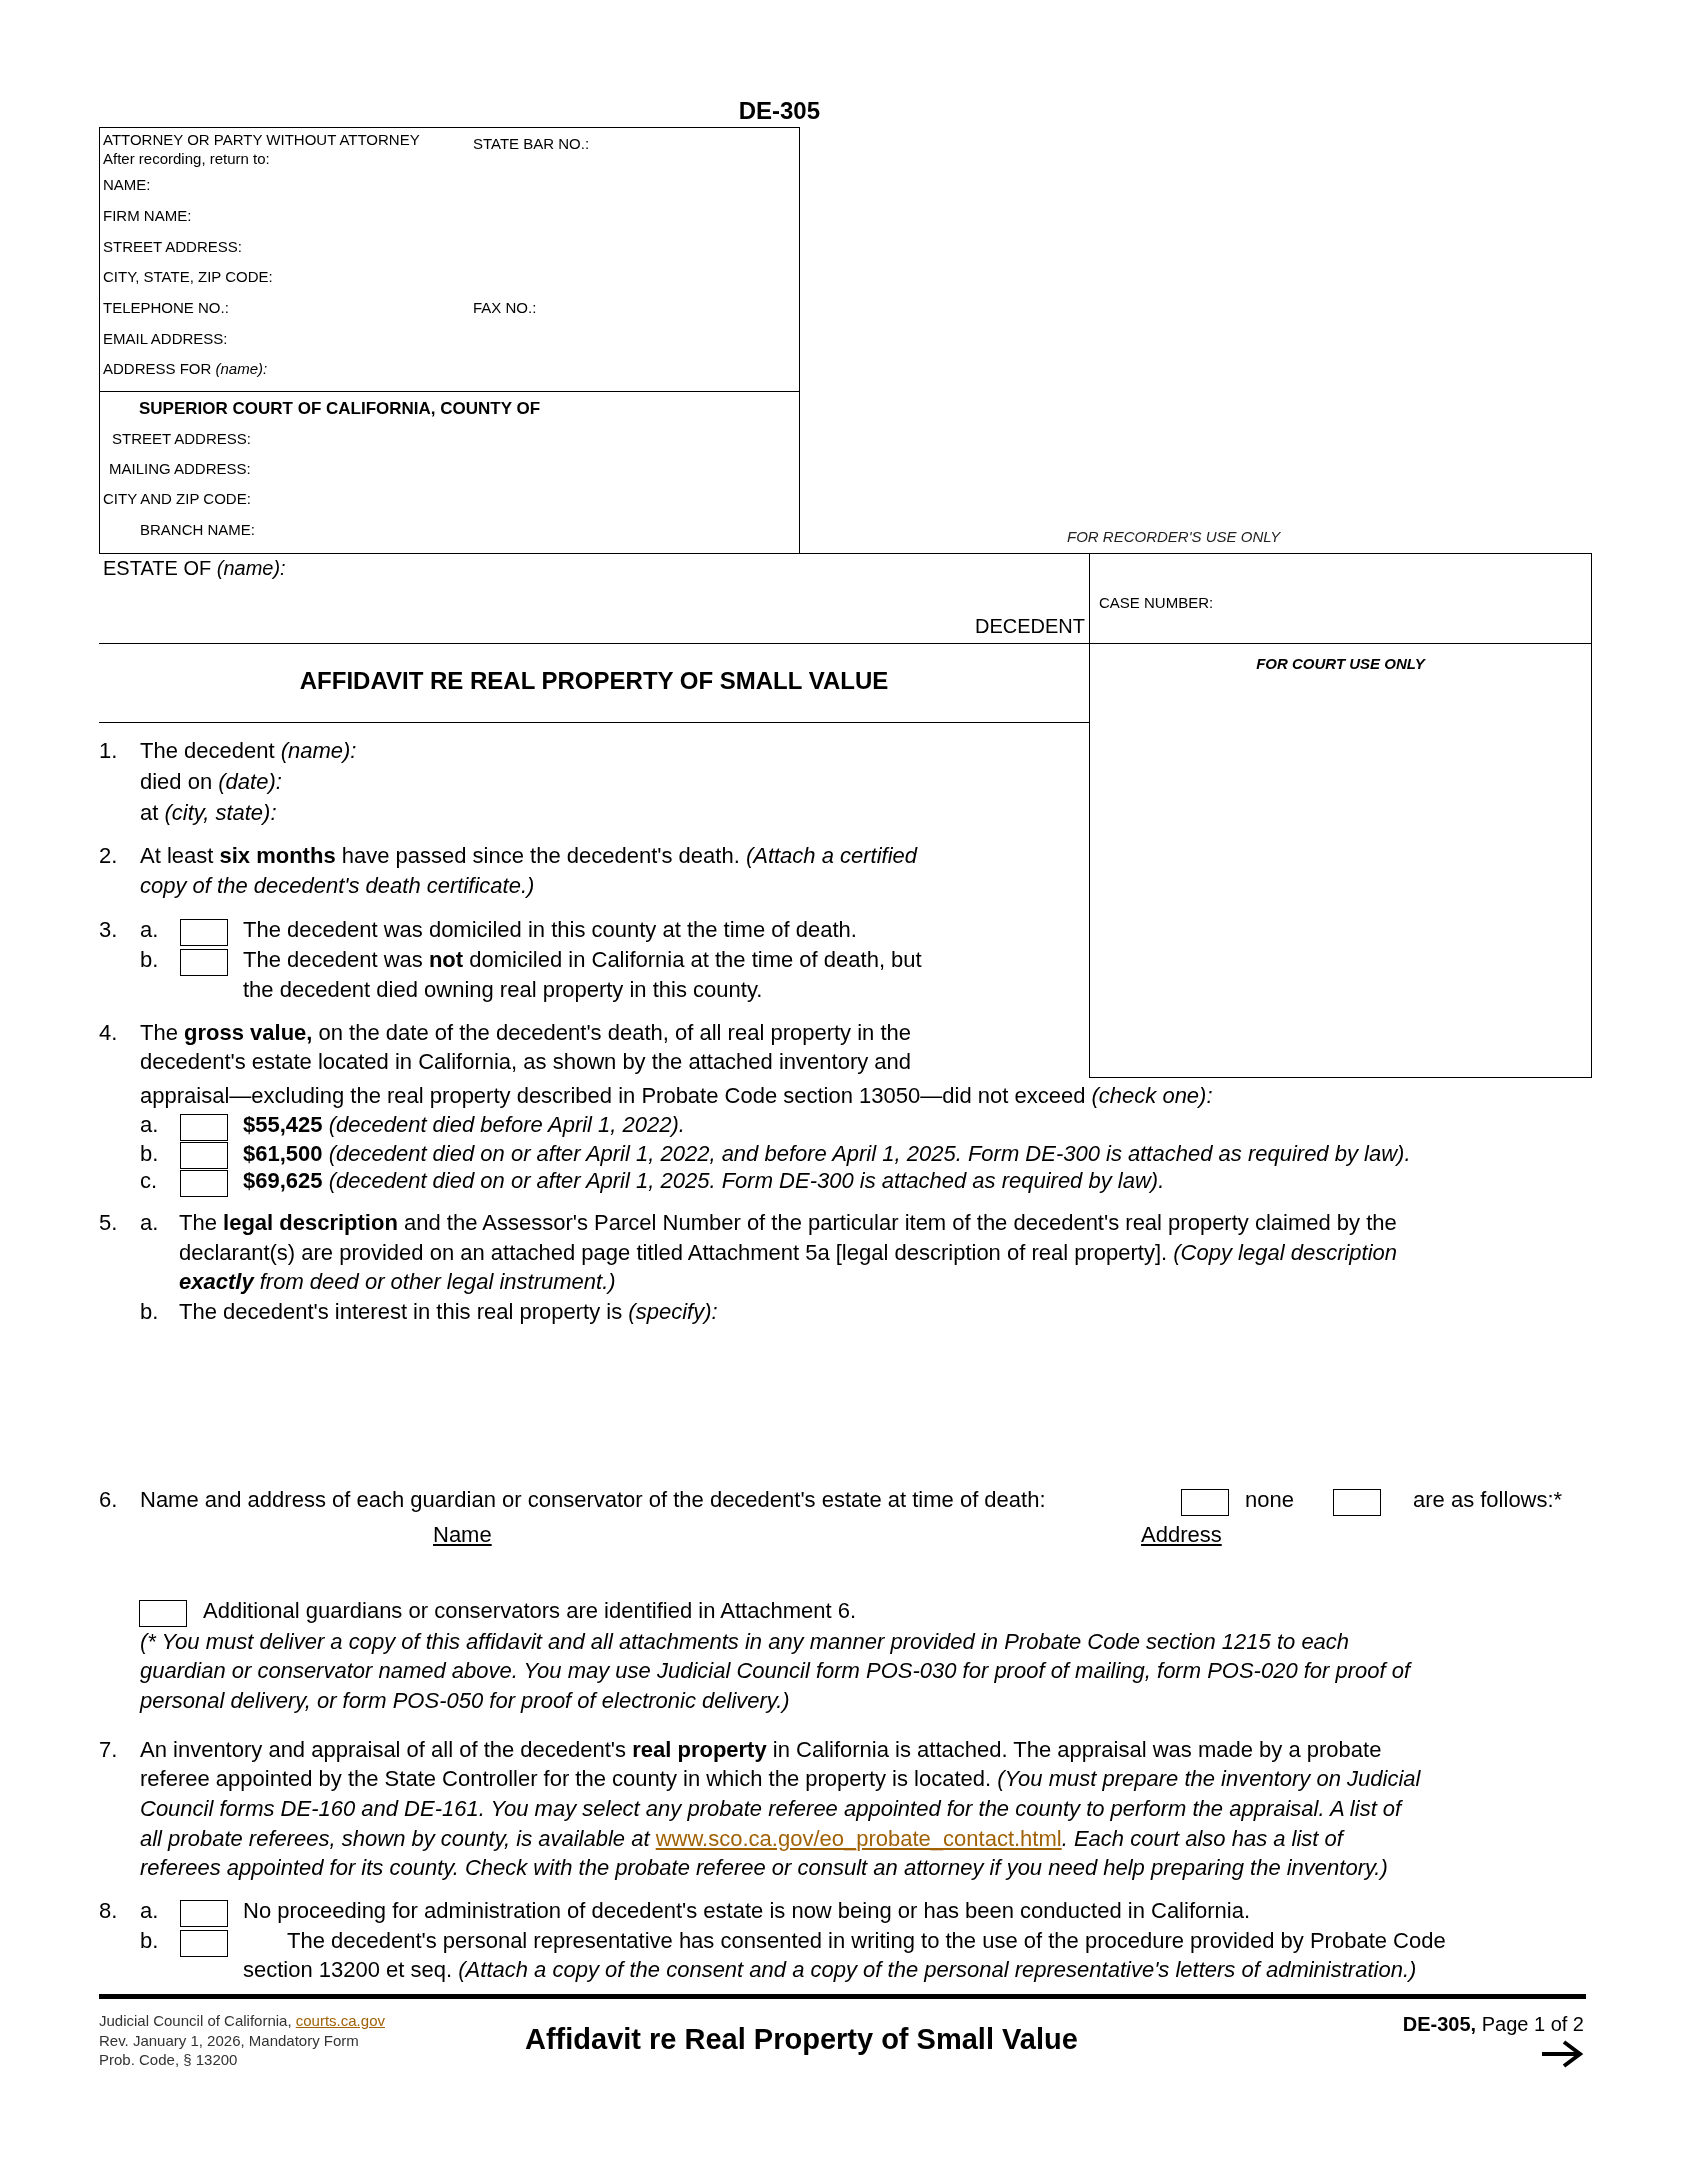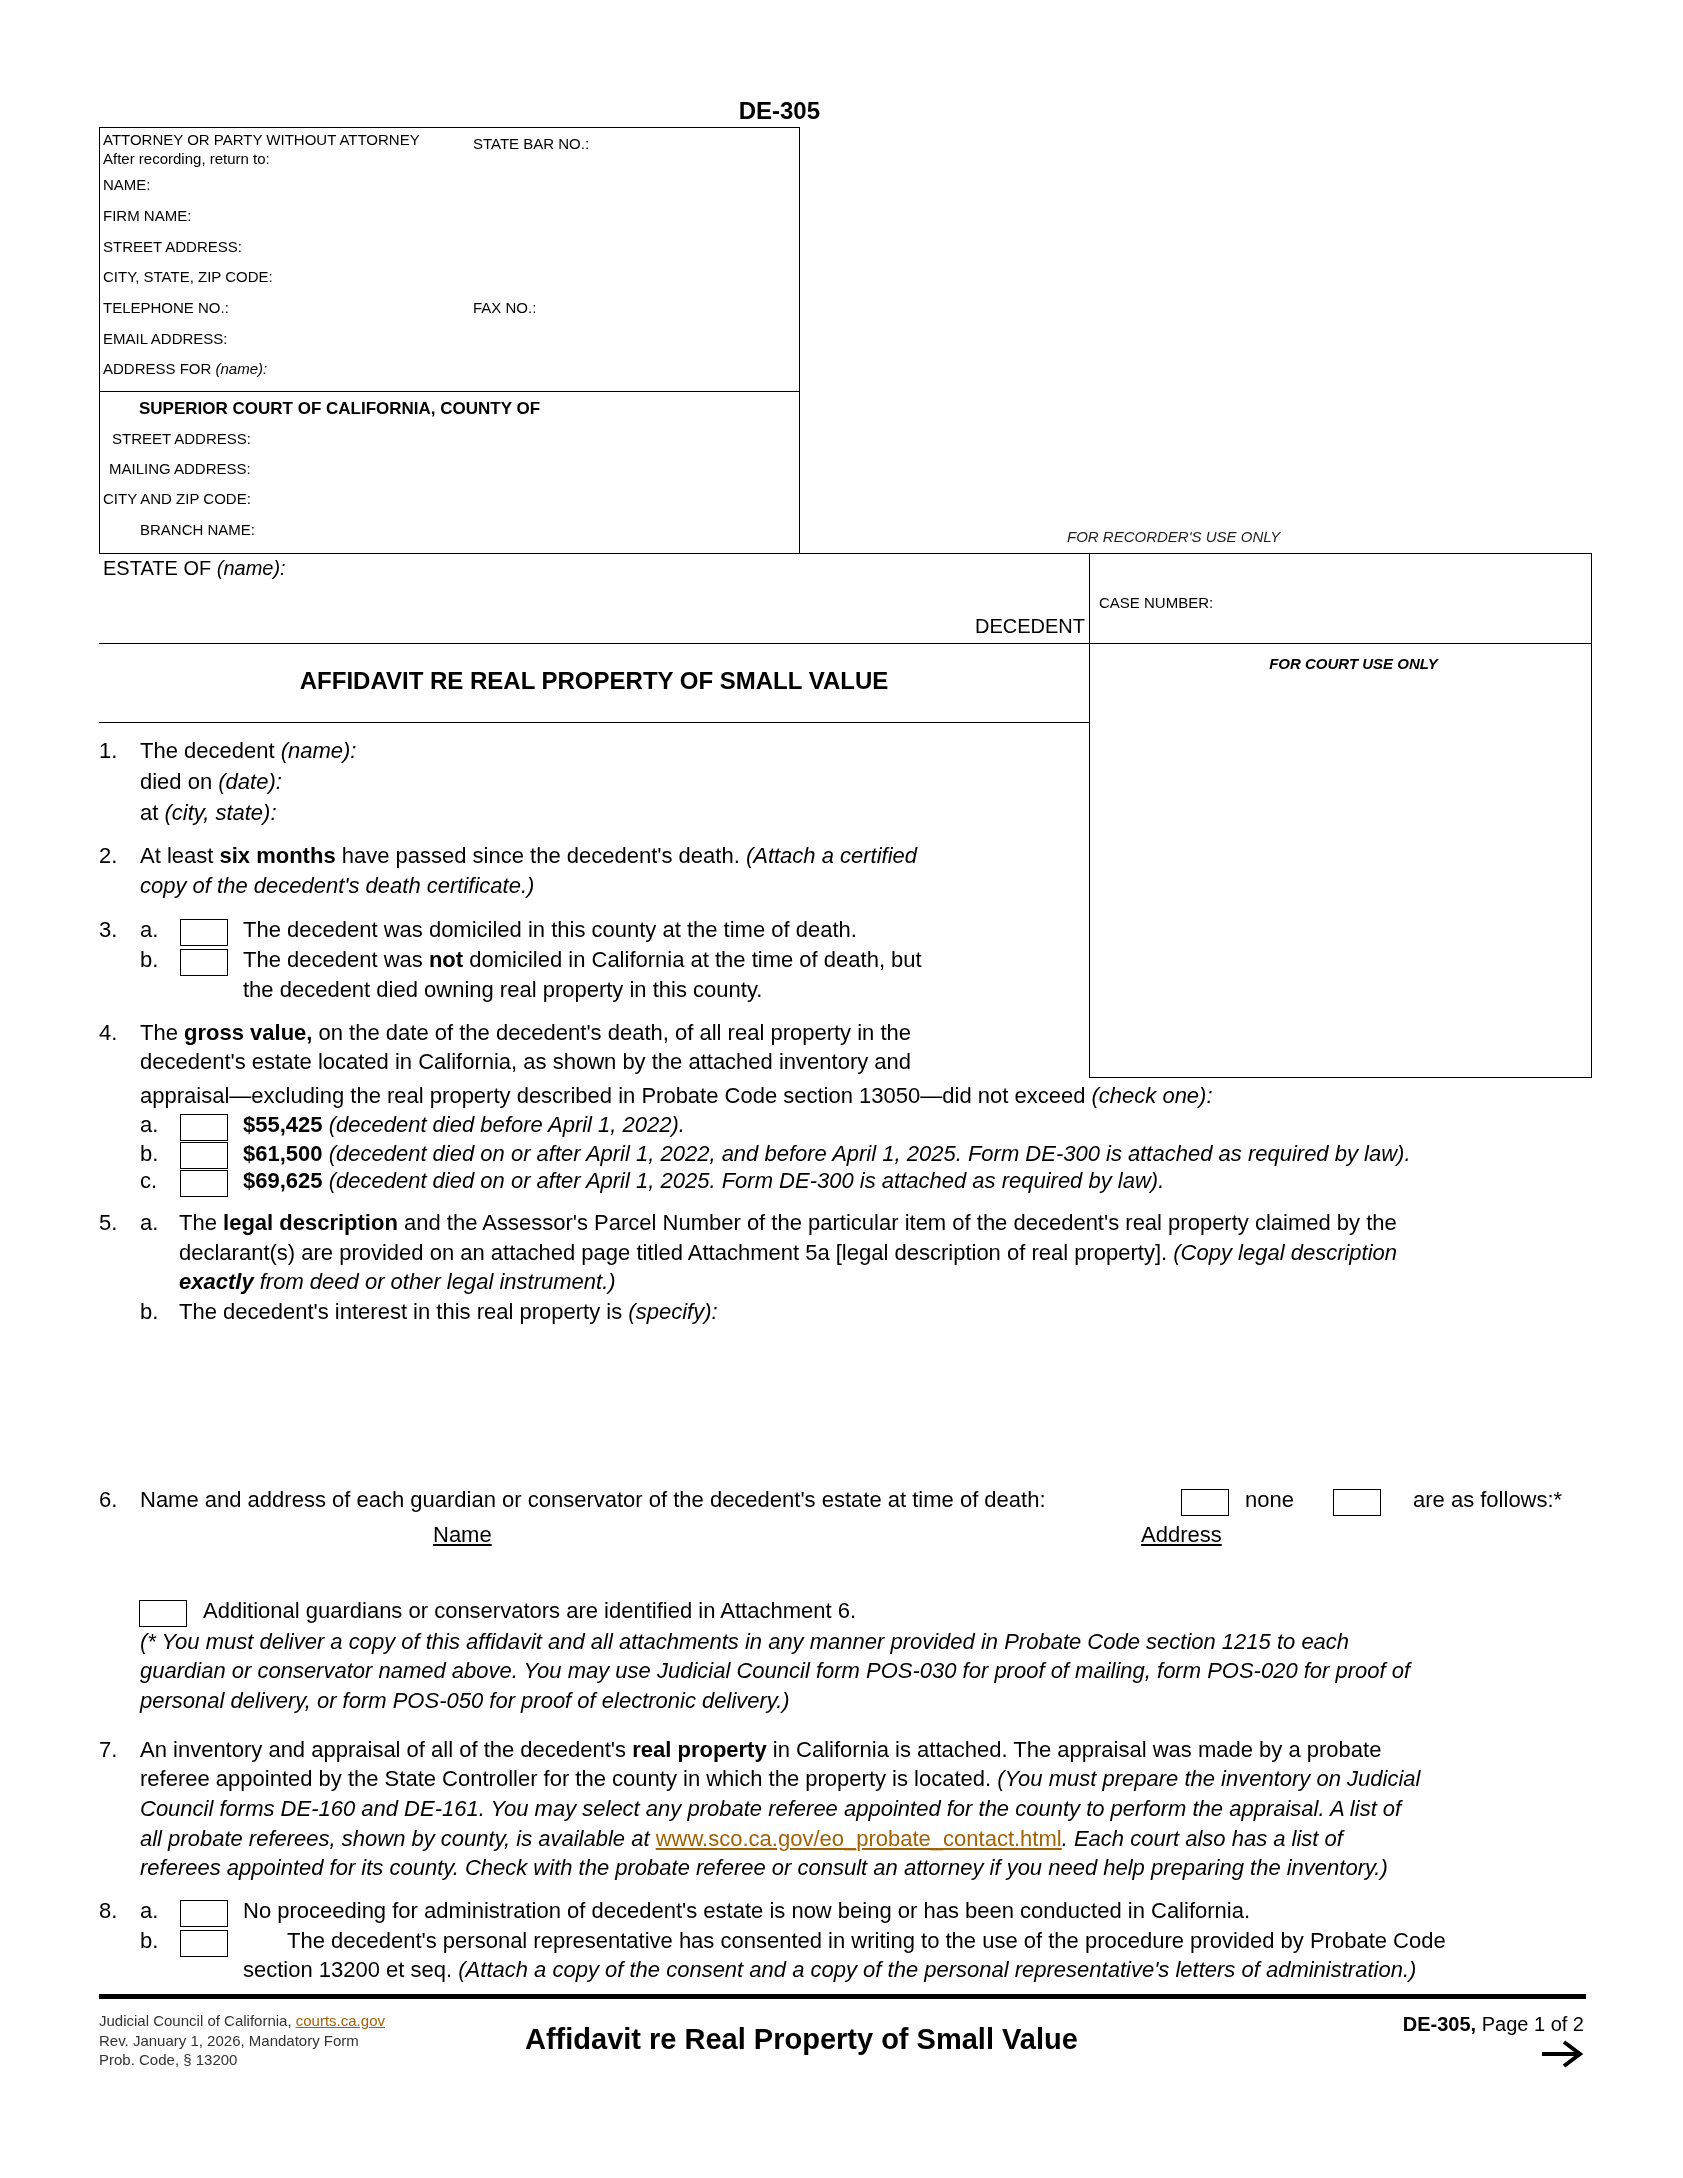--- a/index.html
+++ b/index.html
@@ -59,21 +59,21 @@
 <div class="line-h" style="left:99px; top:722px; width:990px;"></div>
 <div class="line-h" style="left:1089px; top:1077px; width:503px;"></div>
 
 <div class="abs" style="left:103px; top:556px; font-size:20px; line-height:24px; white-space:nowrap;">
   <span>ESTATE OF</span>
   <span class="i">(name):</span>
 </div>
 <div class="abs" style="left:960px; top:614px; width:125px; text-align:right; font-size:20px; line-height:24px;">DECEDENT</div>
 
 <div class="abs sm" style="left:1099px; top:594px;">CASE NUMBER:</div>
-<div class="abs sm i b" style="left:1089px; top:655px; width:503px; text-align:center;padding-left:13px;">FOR COURT USE ONLY</div>
+<div class="abs sm i b" style="left:1089px; top:655px; width:503px; text-align:center;">FOR COURT USE ONLY</div>
 
 <div class="abs b" style="left:99px; top:667px; width:990px; text-align:center; font-size:24px; line-height:28px;">AFFIDAVIT RE REAL PROPERTY OF SMALL VALUE</div>
 
 <div class="abs body" style="left:99px; top:736px;">1.</div>
 <div class="abs body" style="left:140px; top:736px;">
   <span>The decedent </span><span class="i">(name):</span>
 </div>
 <div class="abs body" style="left:140px; top:767px;">
   <span>died on </span><span class="i">(date):</span>
 </div>

